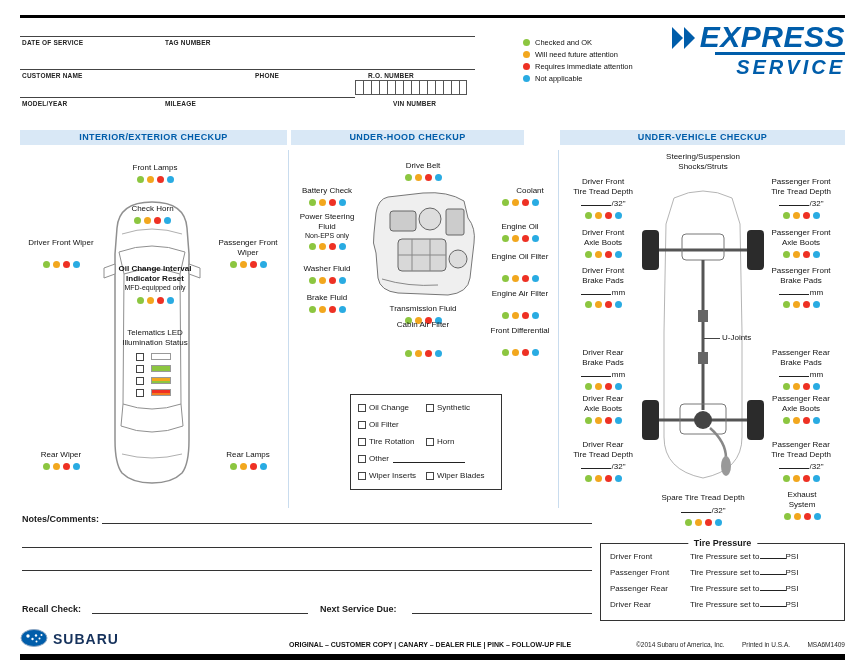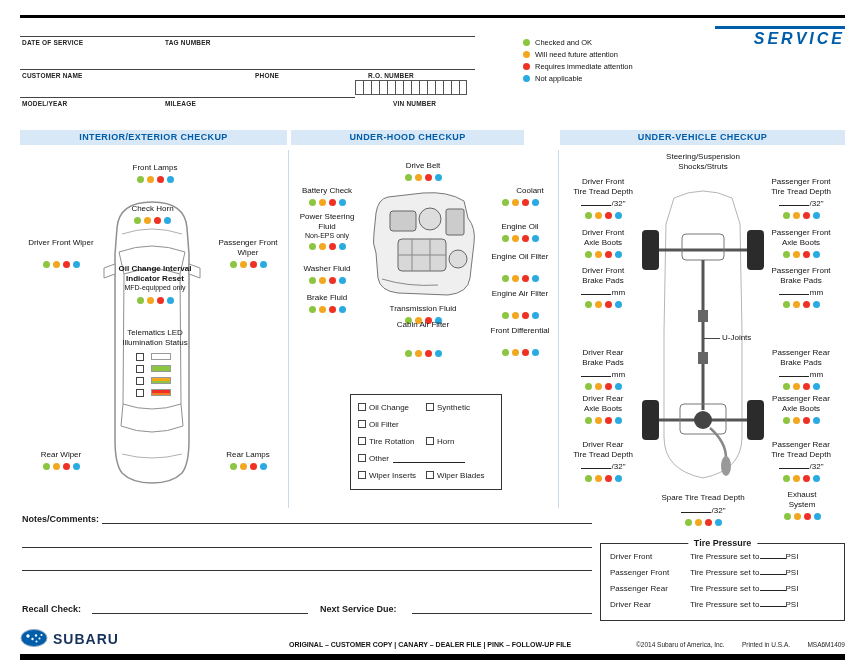--- a/index.html
+++ b/index.html
@@ -19,26 +19,26 @@
   .blank-seg { display:inline-block; width:30px; border-bottom:1px solid #222; height:8px; vertical-align:baseline; }
   .unit { margin-left:1px; }
   .cb { display:inline-block; width:8px; height:8px; border:1px solid #444; background:#fff; margin-right:3px; flex:none; }
   .note-line { border-bottom:1px solid #333; height:0; }
   .legend-row { display:flex; align-items:center; gap:5px; height:12px; }
   .legend-row span.t { font-size:7.5px; color:#111; }
   .logo { text-align:right; }
   .logo-top { display:flex; align-items:flex-end; justify-content:flex-end; gap:3px; }
   .express { font-size:30px; font-weight:bold; font-style:italic; color:var(--brand); line-height:.85; letter-spacing:.5px; }
   .logo-rule { height:3px; background:var(--brand); margin:2px 0 2px 60px; }
-  .service { font-size:16px; font-weight:bold; font-style:italic; color:var(--brand); letter-spacing:3px; line-height:1;text-align:right; }
+  .service { font-size:20px; font-weight:bold; font-style:italic; color:var(--brand); letter-spacing:3px; line-height:1;text-align:right; }
   .tele-row { display:flex; align-items:center; gap:4px; height:9px; }
   .led { width:20px; height:7px; border:1px solid #999; display:flex; flex-direction:column; overflow:hidden; background:#fff; }
   .stripe { flex:1; }
   .svc-row { display:flex; height:17px; align-items:center; font-size:8px; }
-  .svc-cell { display:flex; width:74px; }
+  .svc-cell { display:flex; align-items:center; width:74px; }
   .tp-title { position:absolute; top:-6px; left:50%; transform:translateX(-50%); background:#fff; padding:0 6px; font-weight:bold; font-size:9px; white-space:nowrap; }
   .tp-row { display:flex; align-items:baseline; font-size:8px; height:16px; padding:0 9px; }
   .tp-pos { width:80px; }
   .tp-blank { width:26px; }
   .footer-right { display:flex; justify-content:space-between; font-size:6.5px; color:#222; }
 </style>
 </head>
 <body>
 
 <div class="page">
@@ -74,20 +74,27 @@
       <span class="dot" style="background: rgb(238, 49, 36);"></span>
       <span class="t">Requires immediate attention</span>
     </div>
     <div class="legend-row">
       <span class="dot" style="background: rgb(41, 171, 226);"></span>
       <span class="t">Not applicable</span>
     </div>
   </div>
 
   <div class="abs logo" style="left:655px;top:24px;width:190px">
+    <div class="logo-top">
+      <svg width="26" height="24" viewBox="0 0 26 24">
+        <path d="M1,1 L12,12 L1,23 Z" style="fill:var(--brand)"></path>
+        <path d="M13,1 L24,12 L13,23 Z" style="fill:var(--brand)"></path>
+      </svg>
+      <span class="express">EXPRESS</span>
+    </div>
     <div class="logo-rule"></div>
     <div class="service">SERVICE</div>
   </div>
 
   <div class="abs colhead" style="left:20px;top:130px;width:267px">INTERIOR/EXTERIOR CHECKUP</div>
   <div class="abs colhead" style="left:291px;top:130px;width:233px">UNDER-HOOD CHECKUP</div>
   <div class="abs colhead" style="left:560px;top:130px;width:285px">UNDER-VEHICLE CHECKUP</div>
 
   <div class="abs vdiv" style="left:288px;top:150px;height:358px"></div>
   <div class="abs vdiv" style="left:558px;top:150px;height:358px"></div>

